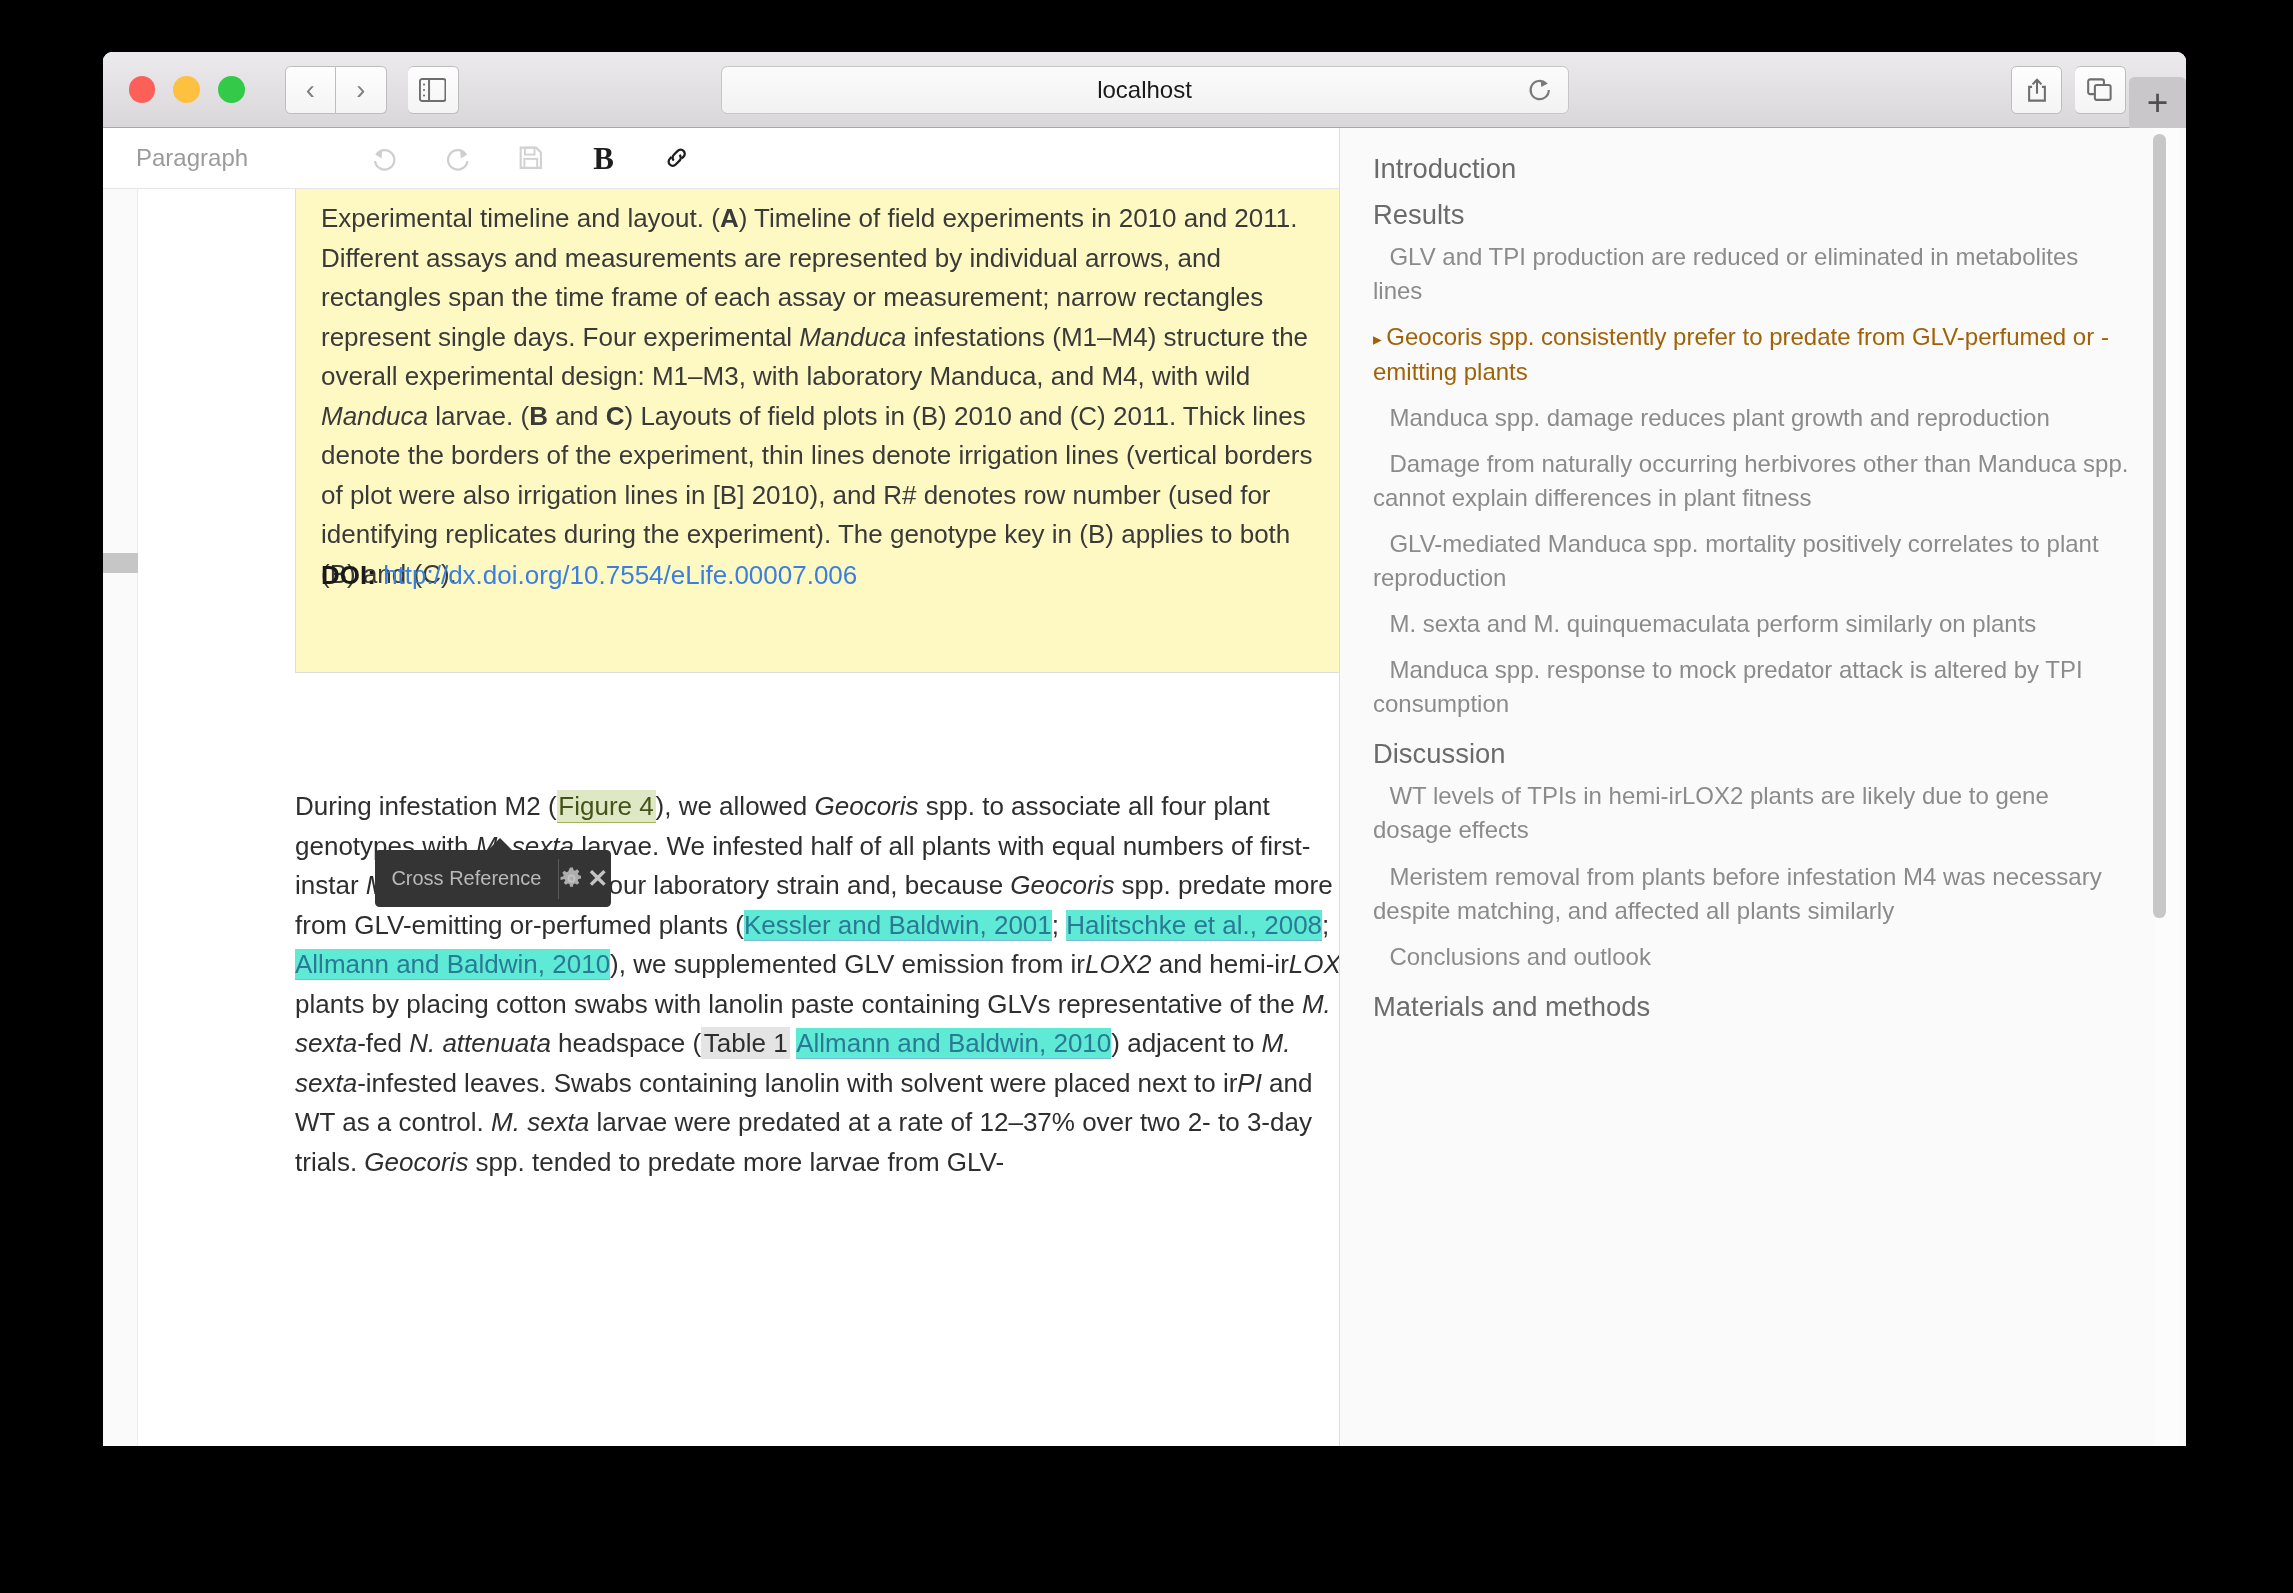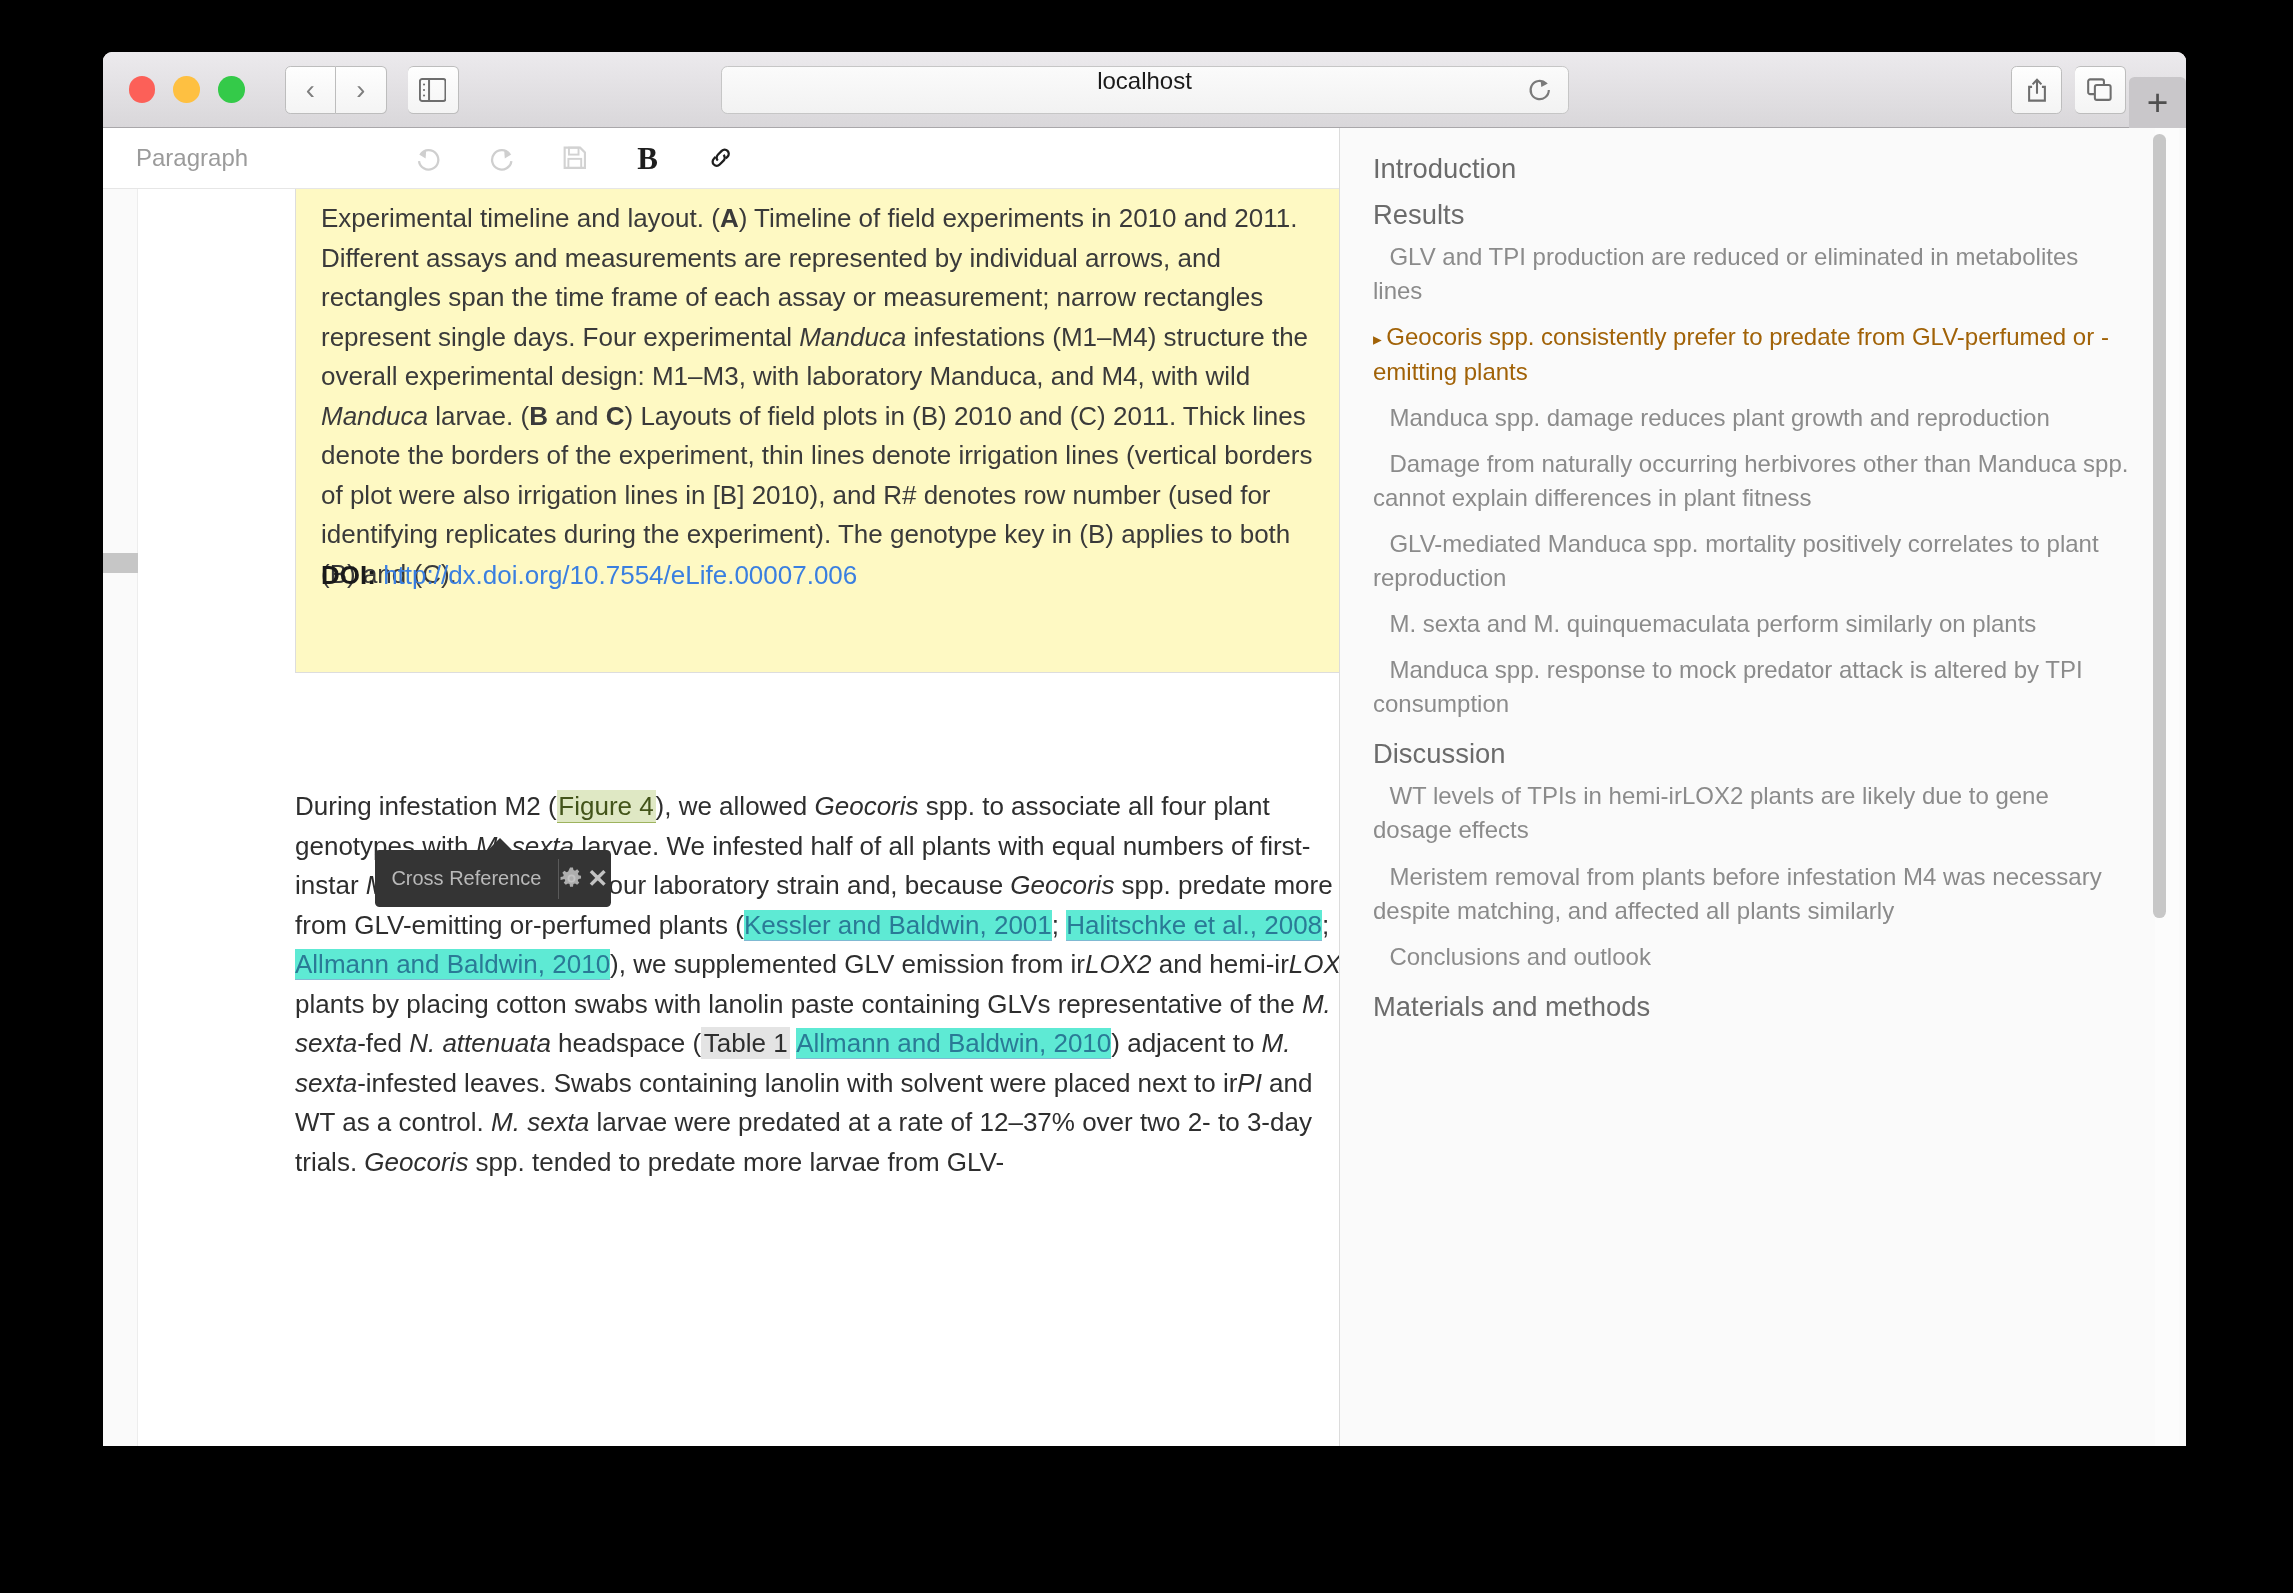--- a/index.html
+++ b/index.html
@@ -51,21 +51,21 @@
   .chev { font-size: 27.4px; line-height: 1; font-weight: 300; color: #7e7e7e;}
 
   .urlwrap {
     position: absolute; left: 50%; transform: translateX(-50%);
     width: 848px; height: 48px;
   }
   .urlbar {
     width: 100%; height: 100%;
     background: linear-gradient(#fbfbfb,#f2f2f2);
     border: 0.9px solid #c6c6c6; border-radius: 6.4px;
-    display: flex; align-items: flex-start; justify-content: center;
+    display: flex; align-items: center; justify-content: center;
     position: relative;
   }
   .urltext { font-size: 24px; color: #1b1b1b; }
   .reload {
     position: absolute; right: 14.6px; top: 50%; transform: translateY(-50%);
     width: 27.4px; height: 27.4px; color: #7a7a7a;
   }
 
   .right-tools {
     position: absolute; right: 60px;
@@ -89,21 +89,20 @@
     width: 1237px;
     background: #fff;
     border-right: 0.9px solid #dcdcdc;
     display: flex; flex-direction: column;
   }
   .edtoolbar {
     height: 61px; min-height: 61px;
     border-bottom: 0.9px solid #e6e6e6;
     display: flex; align-items: center;
     background: #fff;
-    gap: 44px;
   }
   .para-label { margin-left: 33px; font-size: 24px; color: #9b9b9b; }
   .fmt-group { margin-left: 121px; display: flex; align-items: center; gap: 42px; }
   .fmt-btn { width: 31px; height: 31px; display:flex; align-items:center; justify-content:center; color:#c9c9c9; }
   .fmt-btn.dark { color: #1e1e1e; }
   .fmt-btn.bold { font-family: "Liberation Serif", serif; font-weight: 700; font-size: 31px; line-height:1; }
 
   .doc-scroll {
     flex: 1; position: relative; overflow: hidden;
     background: #fff;

